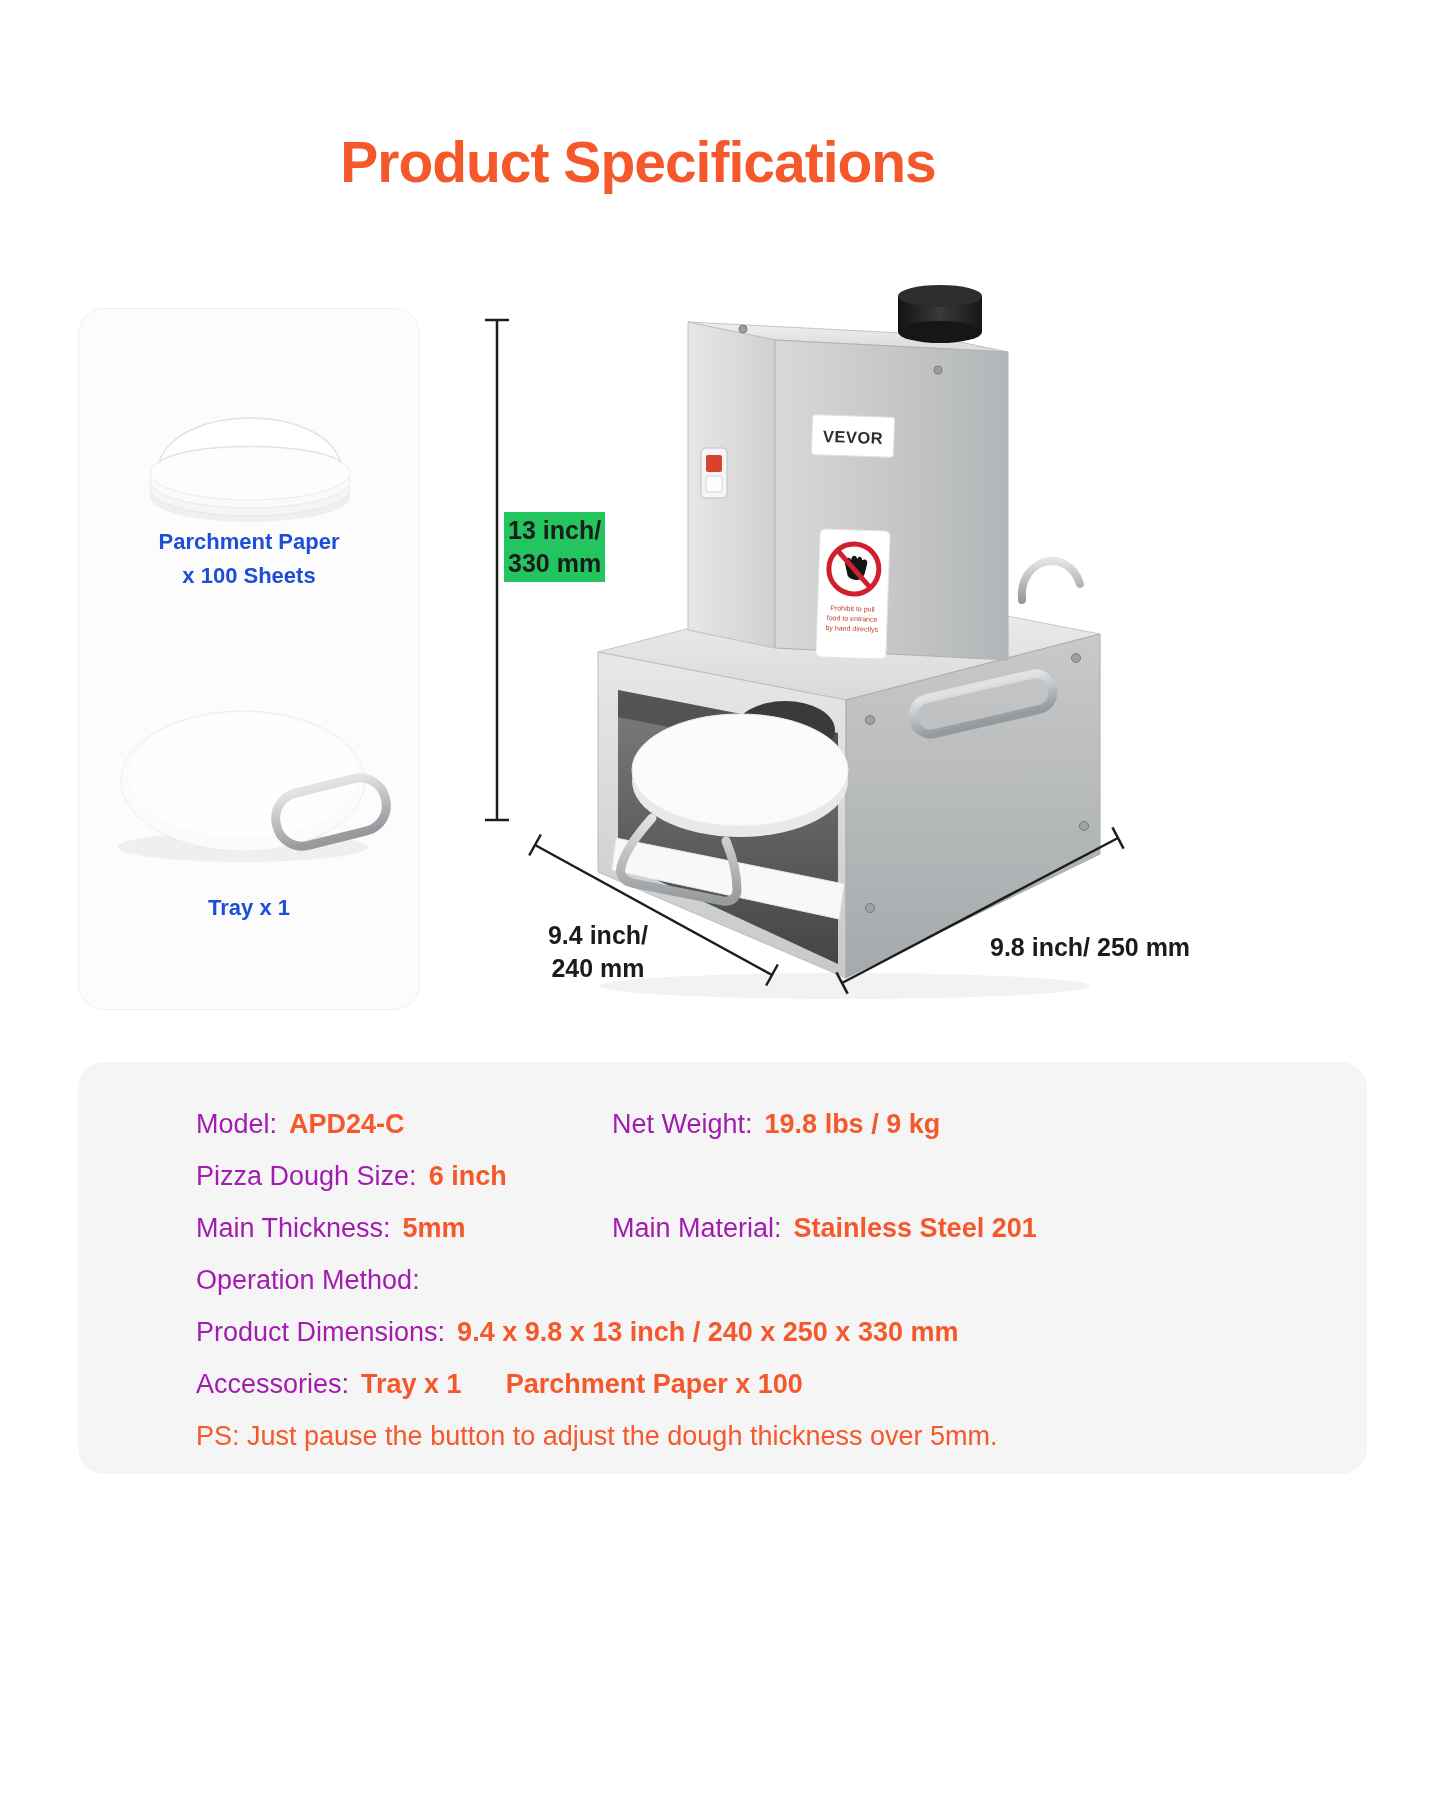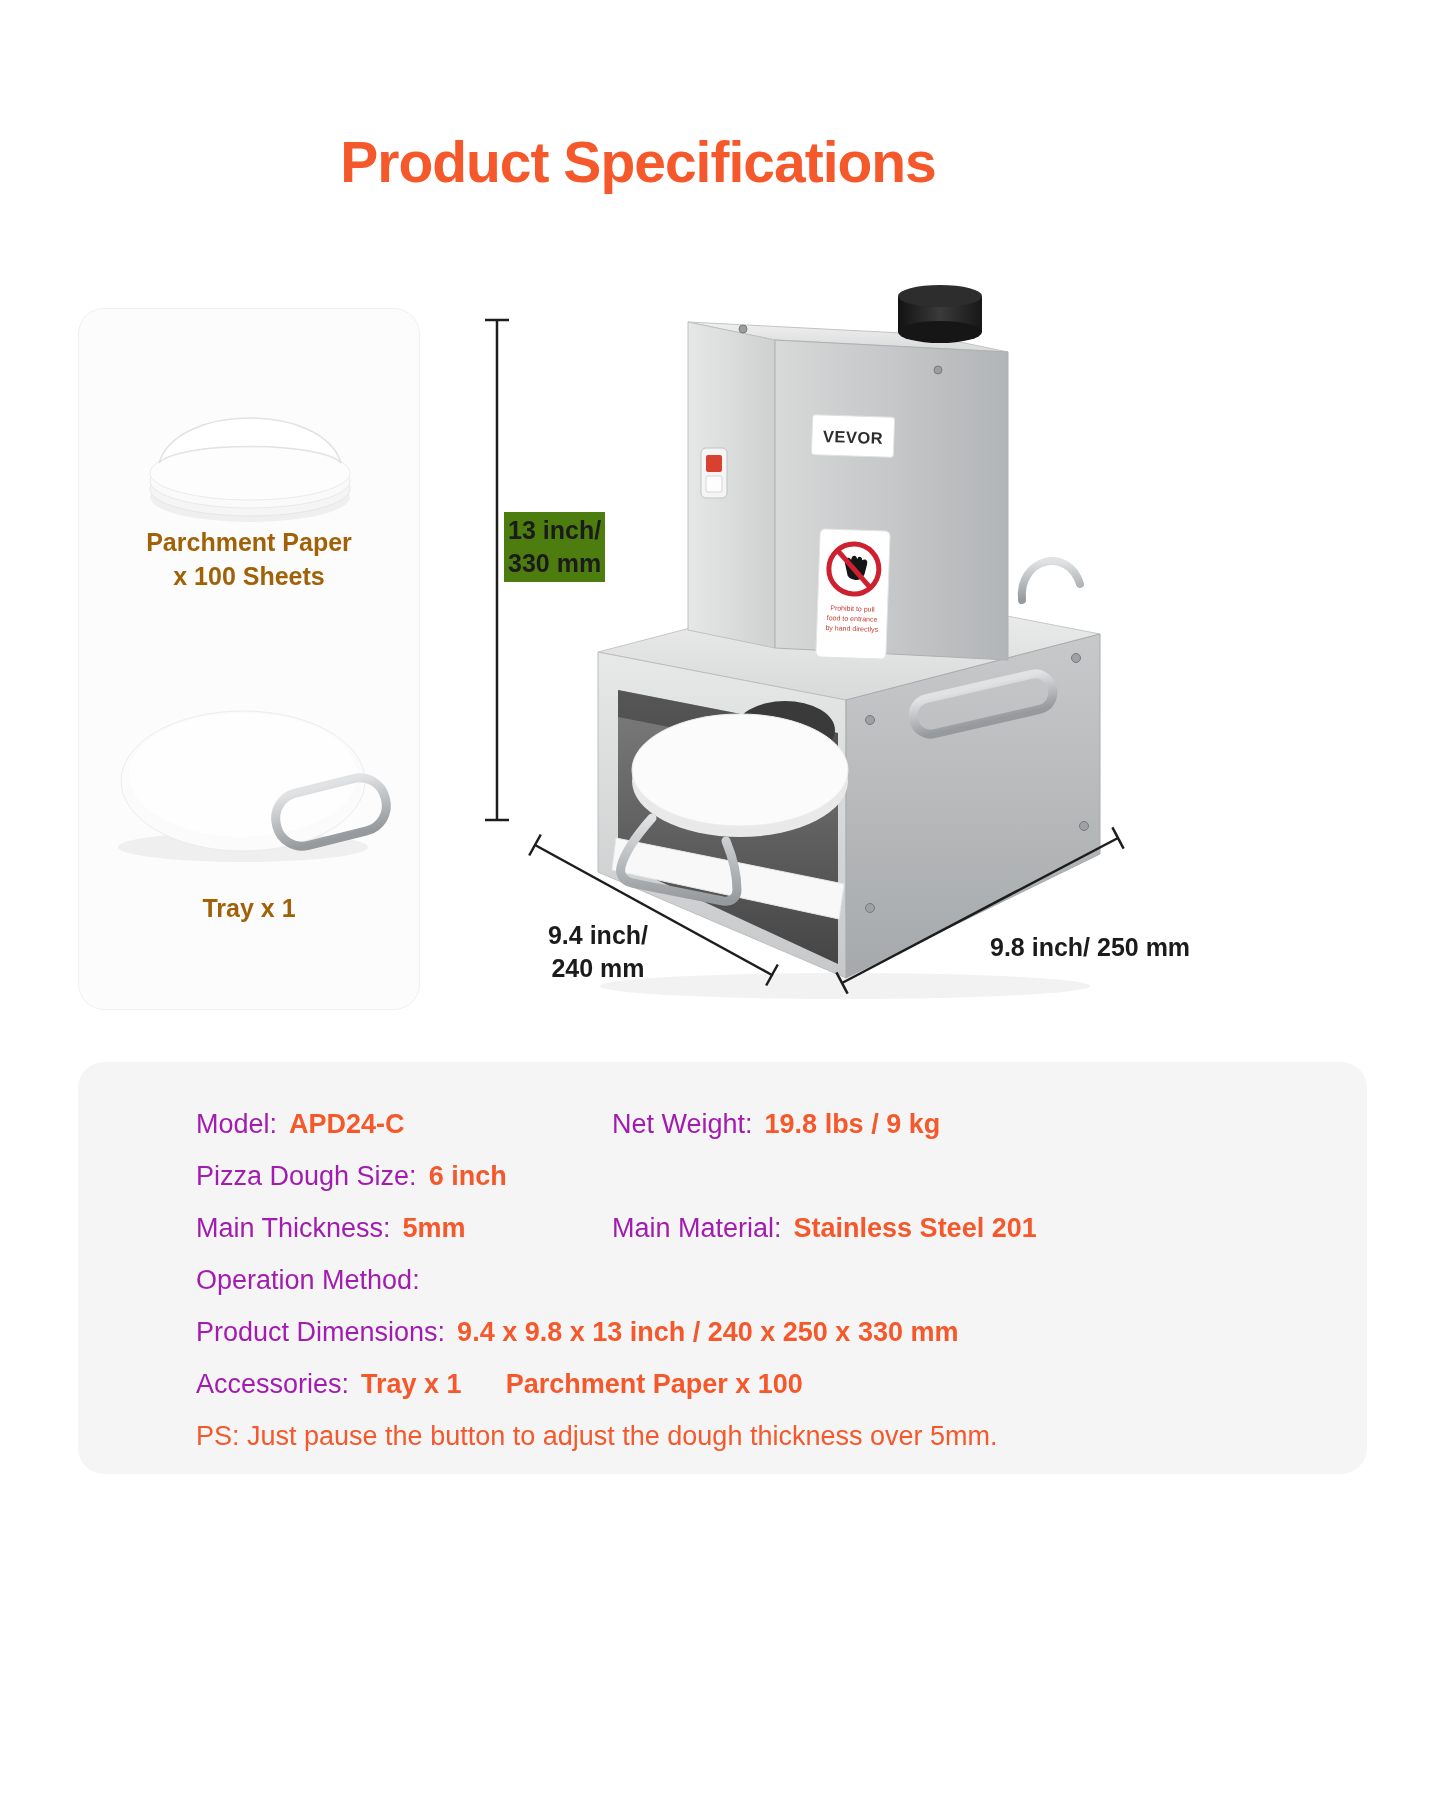--- a/index.html
+++ b/index.html
@@ -40,42 +40,42 @@
     border-radius: 26px;
   }
   .acc-illustration { position: absolute; }
   .parchment-svg { left: 46px; top: 48px; }
   .tray-svg { left: 16px; top: 380px; }
   .acc-label {
     position: absolute;
     left: 0;
     width: 100%;
     text-align: center;
-    font-size: 25px;
+    font-size: 22px;
     font-weight: 700;
     line-height: 34px;
-    color: #a16207;
+    color: #1d4ed8;
   }
   .parchment-label { top: 216px; }
   .tray-label { top: 582px; }
 
   .product-svg {
     position: absolute;
     left: 440px;
     top: 278px;
   }
   .dim-label {
     position: absolute;
     font-size: 25px;
     font-weight: 700;
     line-height: 33px;
     color: #1b1b1b;
     white-space: nowrap;
   }
-  .dim-height { left: 504px; top: 512px; background: #4d7c0f; padding: 2px 4px; text-align: right; }
+  .dim-height { left: 504px; top: 512px; background: #22c55e; padding: 2px 4px; text-align: right; }
   .dim-depth  { left: 528px; top: 919px; width: 140px; text-align: center; }
   .dim-width  { left: 990px; top: 931px; }
 
   .spec-panel {
     position: absolute;
     left: 78px;
     top: 1062px;
     width: 1289px;
     height: 412px;
     background: #f5f5f6;

